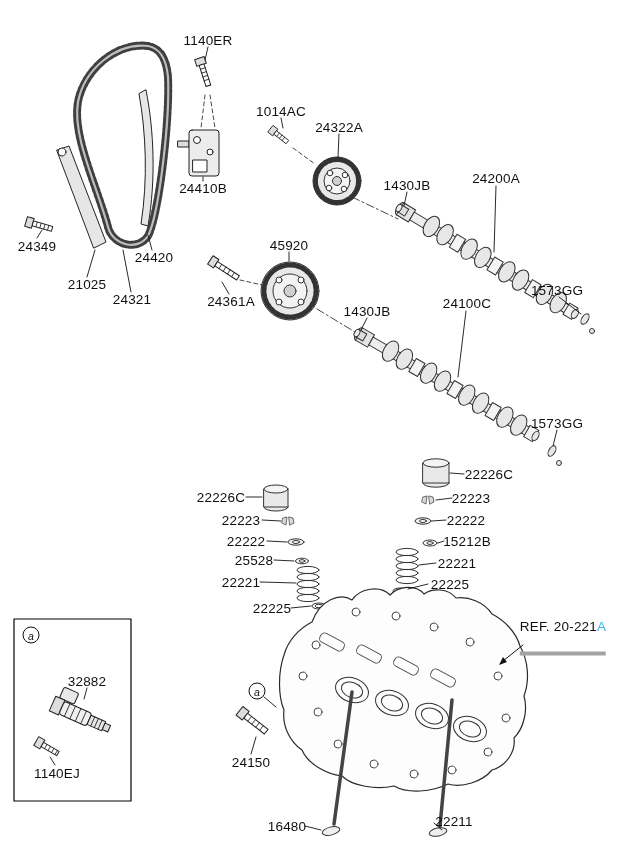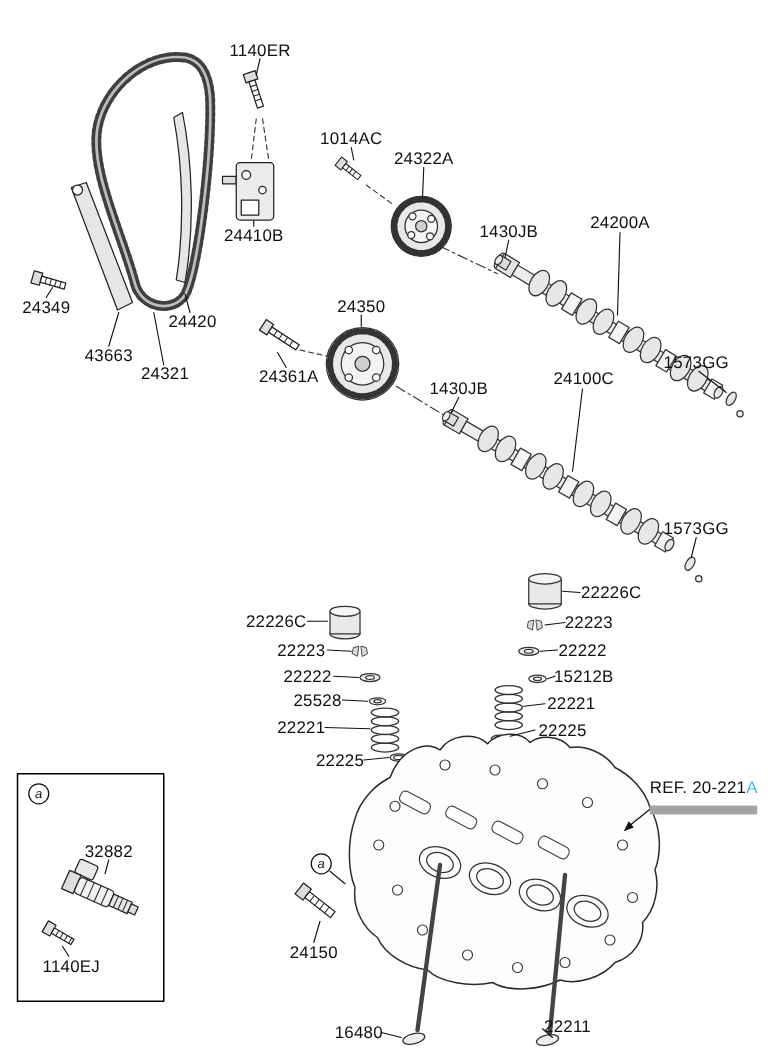--- a/index.html
+++ b/index.html
@@ -1,21 +1,21 @@
 <!DOCTYPE html>
 <html><head>
 <meta charset="utf-8">
 <style>
   html,body{margin:0;padding:0;background:#fff;}
   #stage{position:relative;width:620px;height:843px;background:#fff;overflow:hidden;
          font-family:"Liberation Sans",sans-serif;}
   #drawing{position:absolute;left:0;top:0;}
   .label{position:absolute;left:var(--x);top:var(--y);transform:translate(-50%,-50%);
          font-size:13.5px;color:#101010;white-space:nowrap;letter-spacing:.2px;}
-  .ref-label{border-bottom:7px solid #a3a3a3;padding-bottom:7px;}
+  .ref-label{border-bottom:4px solid #a3a3a3;padding-bottom:18px;}
   .ref-suffix{color:#3fb6e8;}
   .marker{position:absolute;left:var(--x);top:var(--y);transform:translate(-50%,-50%);
           width:15px;height:15px;border:1.3px solid #111;border-radius:50%;
           display:flex;align-items:center;justify-content:center;
           font-size:10.5px;font-style:italic;color:#111;background:#fff;}
 </style>
 </head>
 <body>
 
 <div id="stage">
@@ -342,23 +342,23 @@
 </svg>
 
 <div class="label" style="--x:208px;--y:40px">1140ER</div>
 <div class="label" style="--x:281px;--y:111px">1014AC</div>
 <div class="label" style="--x:339px;--y:127px">24322A</div>
 <div class="label" style="--x:203px;--y:188px">24410B</div>
 <div class="label" style="--x:407px;--y:185px">1430JB</div>
 <div class="label" style="--x:496px;--y:178px">24200A</div>
 <div class="label" style="--x:37px;--y:246px">24349</div>
 <div class="label" style="--x:154px;--y:257px">24420</div>
-<div class="label" style="--x:87px;--y:284px">43663</div>
+<div class="label" style="--x:87px;--y:284px">21025</div>
 <div class="label" style="--x:132px;--y:299px">24321</div>
-<div class="label" style="--x:289px;--y:245px">24350</div>
+<div class="label" style="--x:289px;--y:245px">45920</div>
 <div class="label" style="--x:231px;--y:301px">24361A</div>
 <div class="label" style="--x:557px;--y:290px">1573GG</div>
 <div class="label" style="--x:367px;--y:311px">1430JB</div>
 <div class="label" style="--x:467px;--y:303px">24100C</div>
 <div class="label" style="--x:557px;--y:423px">1573GG</div>
 <div class="label" style="--x:489px;--y:474px">22226C</div>
 <div class="label" style="--x:471px;--y:498px">22223</div>
 <div class="label" style="--x:466px;--y:520px">22222</div>
 <div class="label" style="--x:467px;--y:541px">15212B</div>
 <div class="label" style="--x:457px;--y:563px">22221</div>

